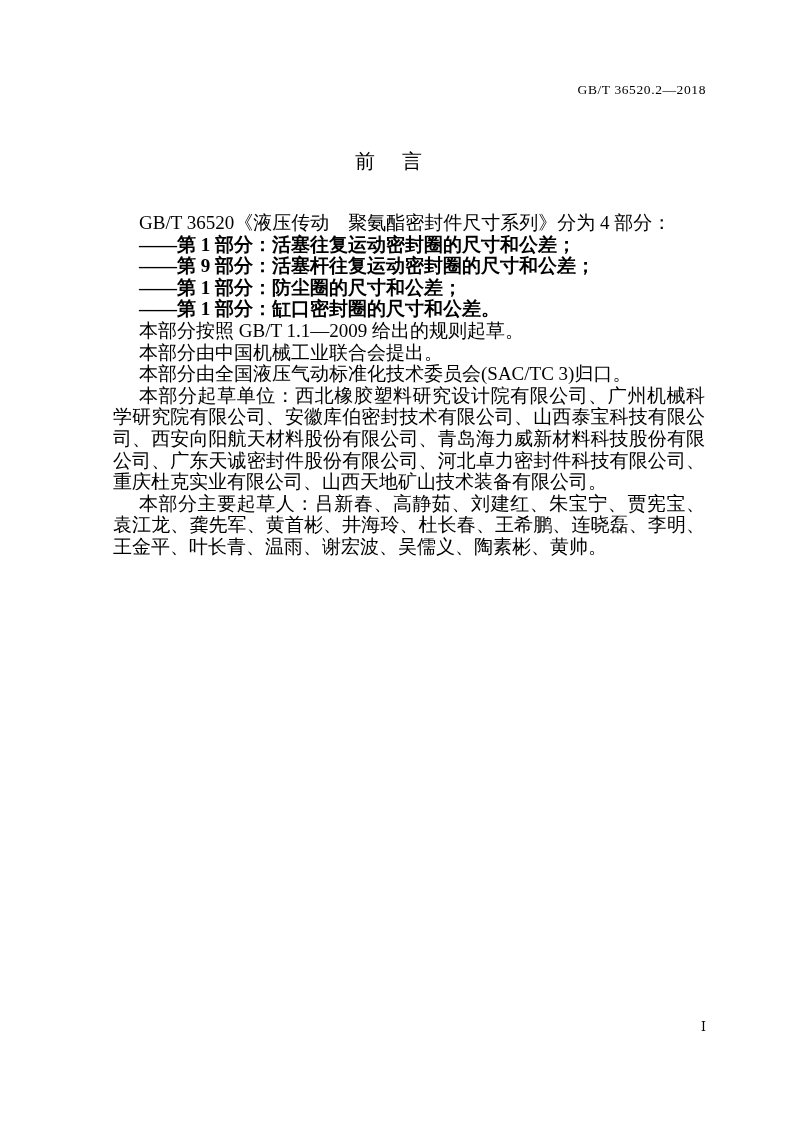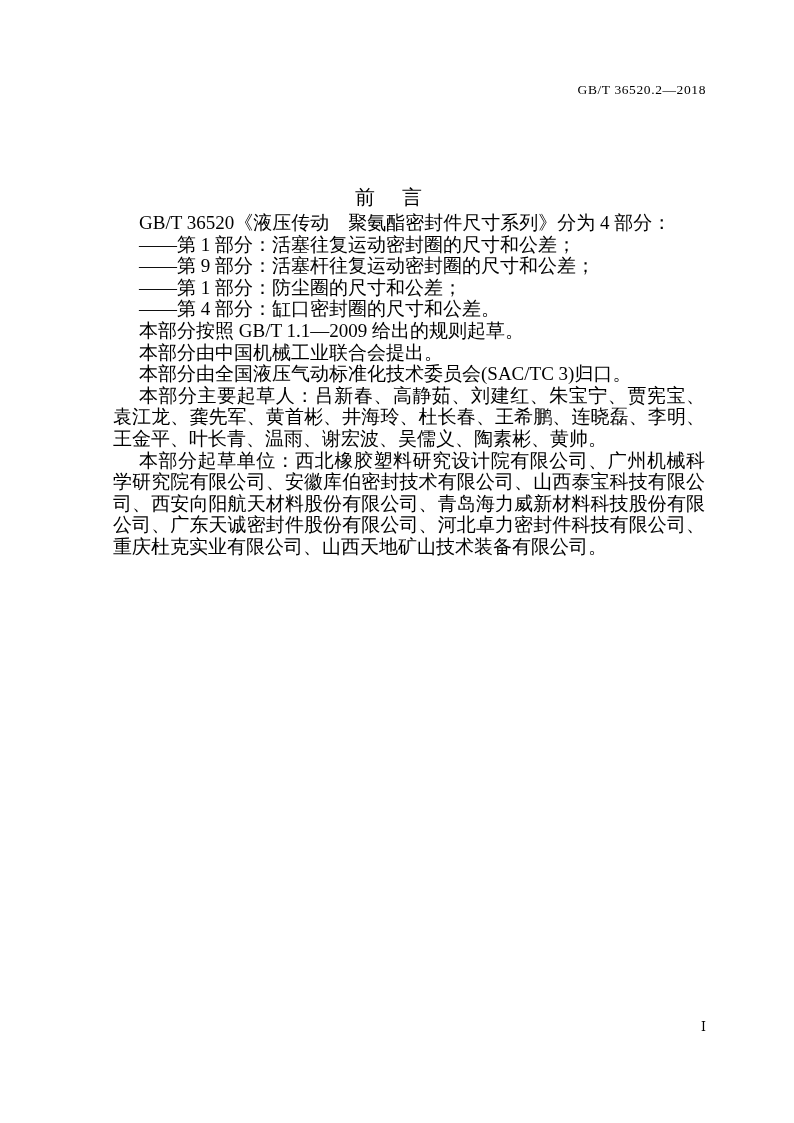--- a/index.html
+++ b/index.html
@@ -36,21 +36,20 @@
   
   .doc-title {
     position: absolute;
     left: 0;
     right: 16px;
     top: 148px;
     text-align: center;
     font-size: 20px;
     font-family: "DejaVu Serif", "Liberation Serif", serif;
     letter-spacing: 1px;
-    margin-top: 36px;
   }
   .doc-title .gap {
     display: inline-block;
     width: 26px;
   }
   
   .content {
     position: absolute;
     left: 113px;
     top: 212px;
@@ -61,20 +60,21 @@
   }
   .para {
     margin: 0;
     text-indent: 0;
   }
   .para.indent {
     text-indent: 26px;
   }
   .para.dashitem {
     text-indent: 26px;
+    font-weight: bold;
   }
   
   .folio {
     position: absolute;
     right: 88px;
     bottom: 88px;
     font-size: 12.5px;
     font-family: "Liberation Serif", "DejaVu Serif", serif;
   }
 </style>
@@ -87,23 +87,23 @@
 
   <div class="doc-title">
     <span>前</span><span class="gap"></span><span>言</span>
   </div>
 
   <div class="content">
     <p class="para indent">GB/T 36520《液压传动　聚氨酯密封件尺寸系列》分为 4 部分：</p>
     <p class="para dashitem">——第 1 部分：活塞往复运动密封圈的尺寸和公差；</p>
     <p class="para dashitem">——第 9 部分：活塞杆往复运动密封圈的尺寸和公差；</p>
     <p class="para dashitem">——第 1 部分：防尘圈的尺寸和公差；</p>
-    <p class="para dashitem">——第 4 部分：缸口密封圈的尺寸和公差。</p>
+    <p class="para dashitem">——第 1 部分：缸口密封圈的尺寸和公差。</p>
     <p class="para indent">本部分按照 GB/T 1.1—2009 给出的规则起草。</p>
     <p class="para indent">本部分由中国机械工业联合会提出。</p>
     <p class="para indent">本部分由全国液压气动标准化技术委员会(SAC/TC 3)归口。</p>
+    <p class="para indent">本部分起草单位：西北橡胶塑料研究设计院有限公司、广州机械科学研究院有限公司、安徽库伯密封技术有限公司、山西泰宝科技有限公司、西安向阳航天材料股份有限公司、青岛海力威新材料科技股份有限公司、广东天诚密封件股份有限公司、河北卓力密封件科技有限公司、重庆杜克实业有限公司、山西天地矿山技术装备有限公司。</p>
     <p class="para indent">本部分主要起草人：吕新春、高静茹、刘建红、朱宝宁、贾宪宝、袁江龙、龚先军、黄首彬、井海玲、杜长春、王希鹏、连晓磊、李明、王金平、叶长青、温雨、谢宏波、吴儒义、陶素彬、黄帅。</p>
-    <p class="para indent">本部分起草单位：西北橡胶塑料研究设计院有限公司、广州机械科学研究院有限公司、安徽库伯密封技术有限公司、山西泰宝科技有限公司、西安向阳航天材料股份有限公司、青岛海力威新材料科技股份有限公司、广东天诚密封件股份有限公司、河北卓力密封件科技有限公司、重庆杜克实业有限公司、山西天地矿山技术装备有限公司。</p>
   </div>
 
   <div class="folio">Ⅰ</div>
 
 </div>
 
 </body></html>

